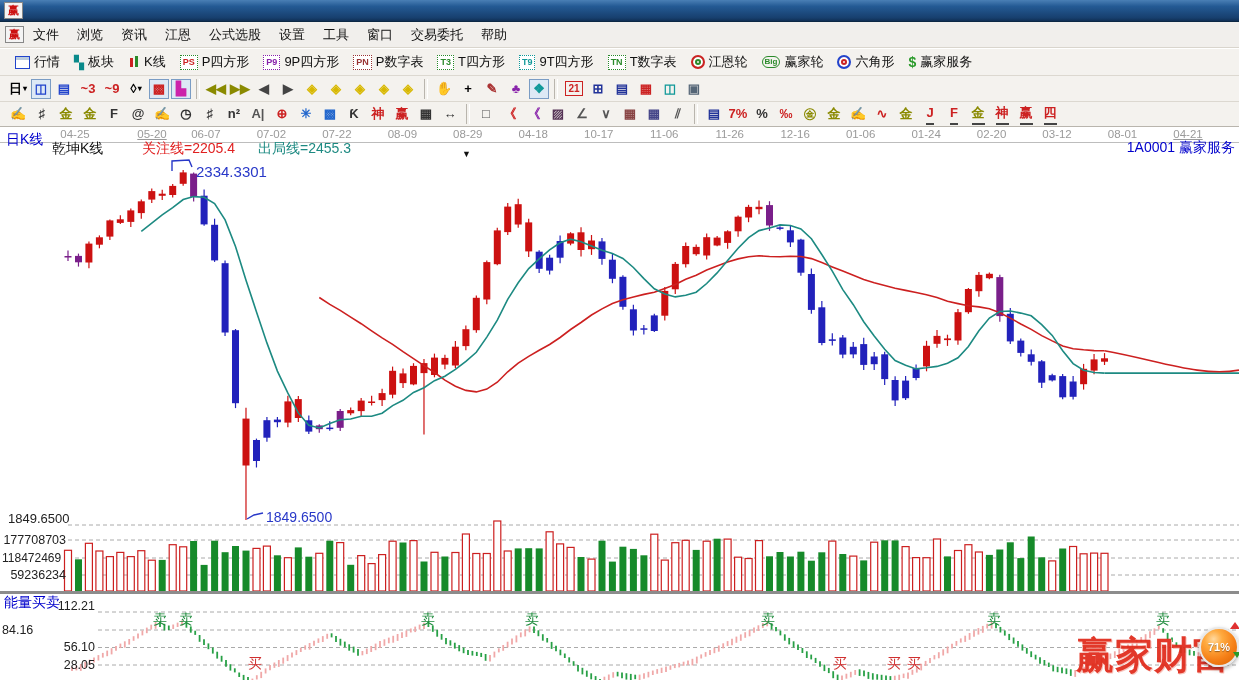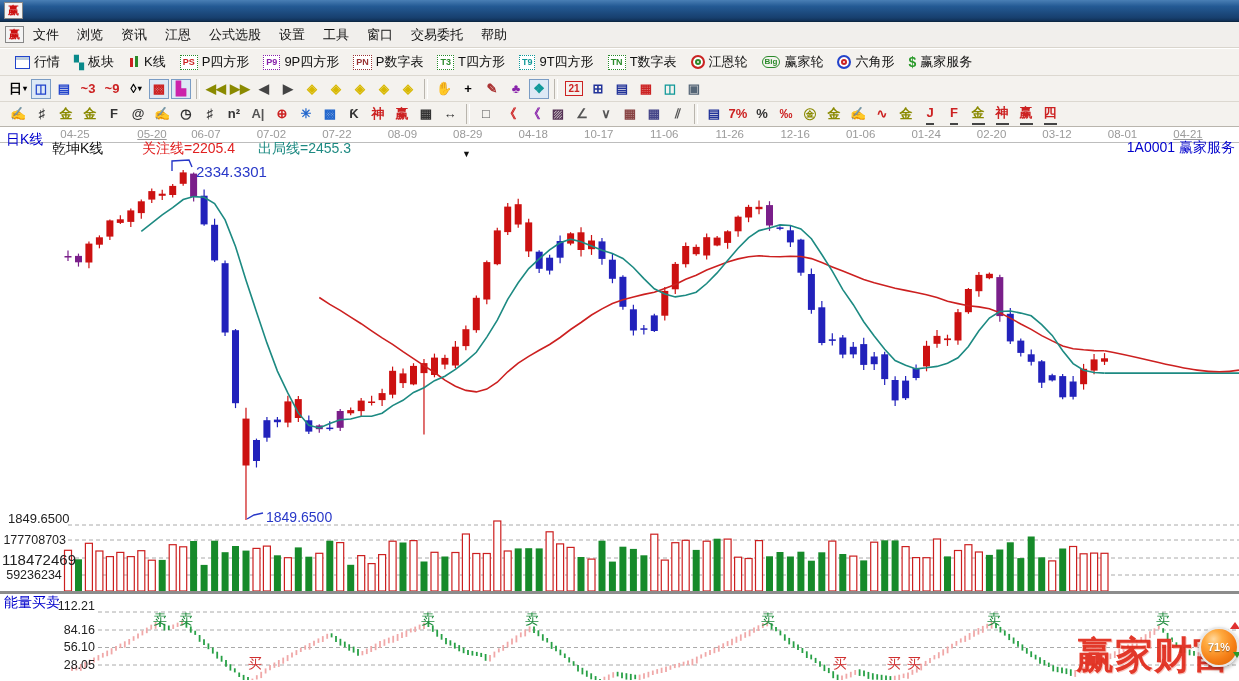--- a/index.html
+++ b/index.html
@@ -973,26 +973,26 @@
 
 <div class="lbl" style="left:6px;top:131px;font-size:14px;color:#0000cc">日K线</div>
 <div class="lbl" style="left:52px;top:140px;font-size:14px;color:#111">乾坤K线</div>
 <div class="lbl" style="left:142px;top:140px;font-size:14px;color:#e02020">关注线=2205.4</div>
 <div class="lbl" style="left:258px;top:140px;font-size:14px;color:#1d8a82">出局线=2455.3</div>
 <div class="lbl" style="right:4px;top:139px;font-size:14px;color:#0000cc">1A0001 赢家服务</div>
 <div class="lbl" style="left:462px;top:149px;font-size:9px;color:#111">▼</div>
 
 <div class="lbl" style="left:8px;top:511px;font-size:13px;color:#222">1849.6500</div>
 <div class="lbl" style="left:2px;top:533px;width:64px;text-align:right;font-size:12.5px;color:#222">177708703</div>
-<div class="lbl" style="left:2px;top:551px;width:64px;text-align:right;font-size:15px;color:#222">118472469</div>
-<div class="lbl" style="left:2px;top:568px;width:64px;text-align:center;font-size:12.5px;color:#222">59236234</div>
+<div class="lbl" style="left:2px;top:551px;width:64px;text-align:left;font-size:12px;color:#222">118472469</div>
+<div class="lbl" style="left:2px;top:568px;width:64px;text-align:right;font-size:12.5px;color:#222">59236234</div>
 
 <div class="lbl" style="left:4px;top:594px;font-size:14px;color:#0000cc">能量买卖</div>
 <div class="lbl" style="left:2px;top:599px;width:93px;text-align:right;font-size:12.5px;color:#222">112.21</div>
-<div class="lbl" style="left:2px;top:623px;width:93px;text-align:right;font-size:12.5px;color:#222">84.16</div>
+<div class="lbl" style="left:2px;top:623px;width:93px;font-size:12.5px;color:#222">84.16</div>
 <div class="lbl" style="left:2px;top:640px;width:93px;text-align:right;font-size:12.5px;color:#222">56.10</div>
 <div class="lbl" style="left:2px;top:658px;width:93px;text-align:right;font-size:12.5px;color:#222">28.05</div>
 
 <div class="watermark">赢家财富网</div>
 <div class="badge71">
     <span>71%</span>
   </div>
 <div class="tinyup"></div>
 <div class="tinydn"></div>
 

